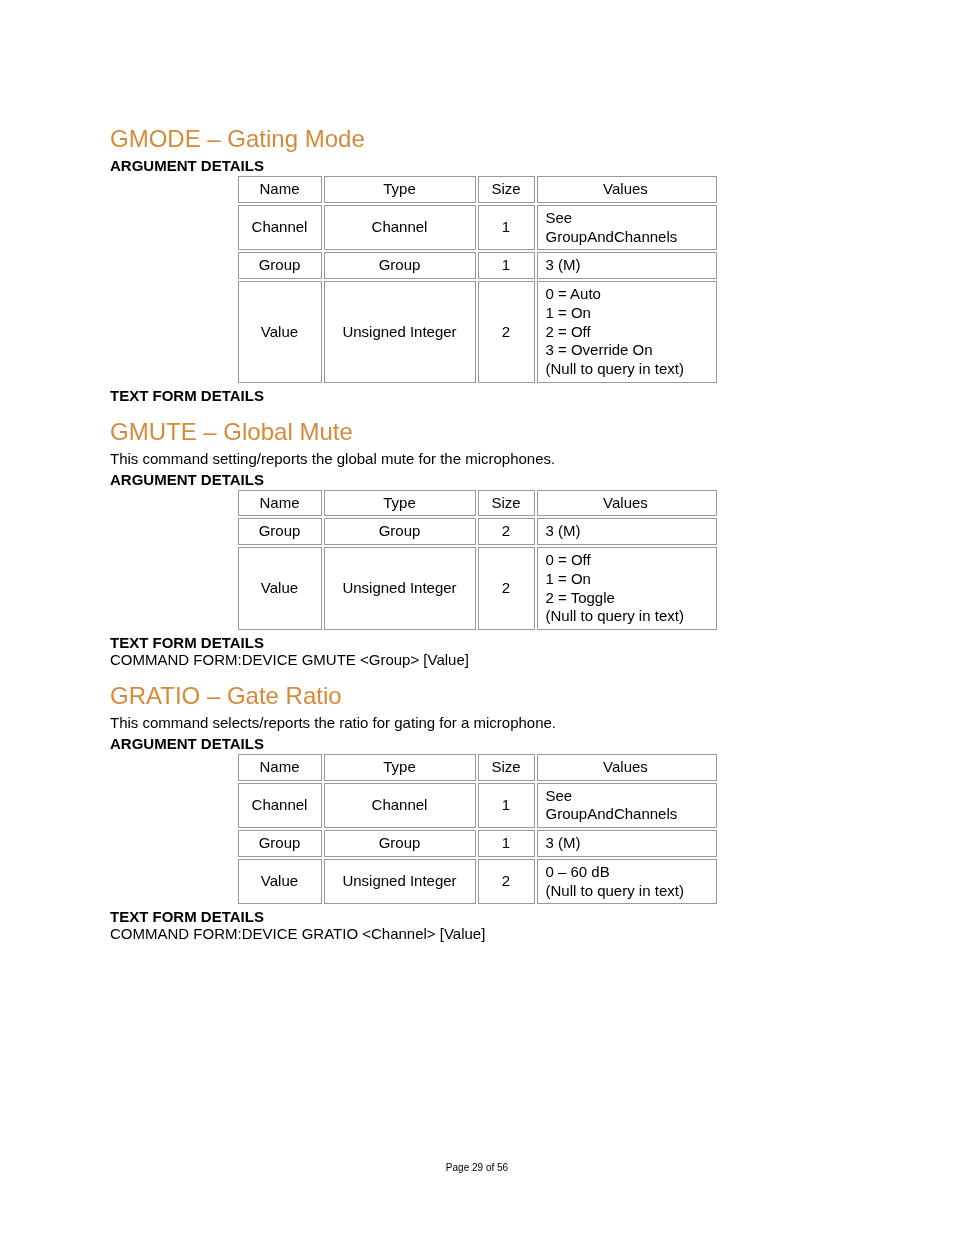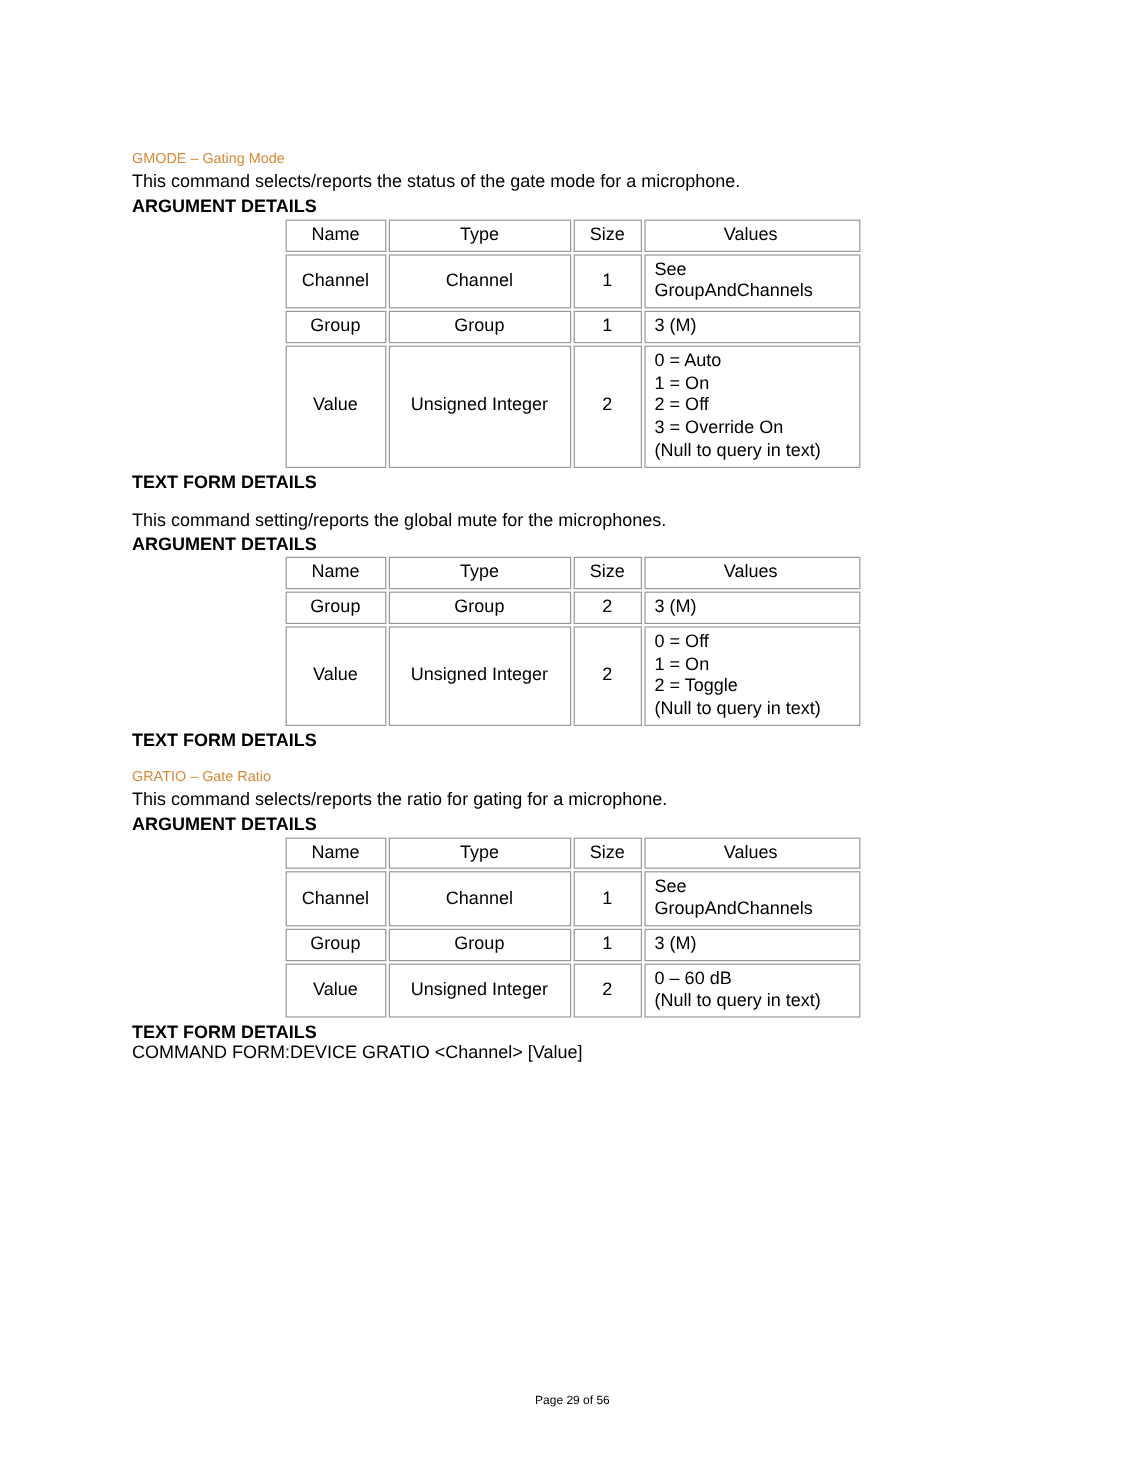--- a/index.html
+++ b/index.html
@@ -11,21 +11,21 @@
     color: #000;
   }
   .page {
     width: 954px;
     min-height: 1235px;
     box-sizing: border-box;
     padding: 125px 110px 0 110px;
     position: relative;
   }
   h2.section-heading {
-    font-size: 12px;
+    font-size: 24px;
     font-weight: 400;
     color: #d58a3a;
     margin: 0 0 4px 0;
   }
   .desc {
     margin: 0 0 2px 0;
     line-height: 1.25;
   }
   .arg-label, .text-form-label {
     font-weight: 700;
@@ -64,21 +64,20 @@
     font-size: 10px;
   }
 </style>
 </head>
 <body>
 
 <div class="page">
   <div id="sections-host">
       <div class="section-block">
         <h2 class="section-heading">GMODE – Gating Mode</h2>
-        <p class="desc">This command selects/reports the status of the gate mode for a microphone.</p>
         <p class="arg-label">ARGUMENT DETAILS</p>
         <table class="arg-table">
           <tbody>
             <tr>
               <td class="c-name">Name</td>
               <td class="c-type">Type</td>
               <td class="c-size">Size</td>
               <td class="c-values">Values</td>
             </tr>
             <tr>
@@ -101,20 +100,21 @@
 1 = On
 2 = Off
 3 = Override On
 (Null to query in text)</td>
             </tr>
           </tbody>
         </table>
         <p class="text-form-label">TEXT FORM DETAILS</p>
       </div>
       <div class="section-block">
+        <h2 class="section-heading">GMUTE – Global Mute</h2>
         <p class="desc">This command setting/reports the global mute for the microphones.</p>
         <p class="arg-label">ARGUMENT DETAILS</p>
         <table class="arg-table">
           <tbody>
             <tr>
               <td class="c-name">Name</td>
               <td class="c-type">Type</td>
               <td class="c-size">Size</td>
               <td class="c-values">Values</td>
             </tr>
@@ -129,20 +129,21 @@
               <td class="c-type">Unsigned Integer</td>
               <td class="c-size">2</td>
               <td class="c-values">0 = Off
 1 = On
 2 = Toggle
 (Null to query in text)</td>
             </tr>
           </tbody>
         </table>
         <p class="text-form-label">TEXT FORM DETAILS</p>
+        <p class="cmd-line">COMMAND FORM:DEVICE GMUTE &lt;Group&gt; [Value]</p>
       </div>
       <div class="section-block">
         <h2 class="section-heading">GRATIO – Gate Ratio</h2>
         <p class="desc">This command selects/reports the ratio for gating for a microphone.</p>
         <p class="arg-label">ARGUMENT DETAILS</p>
         <table class="arg-table">
           <tbody>
             <tr>
               <td class="c-name">Name</td>
               <td class="c-type">Type</td>

